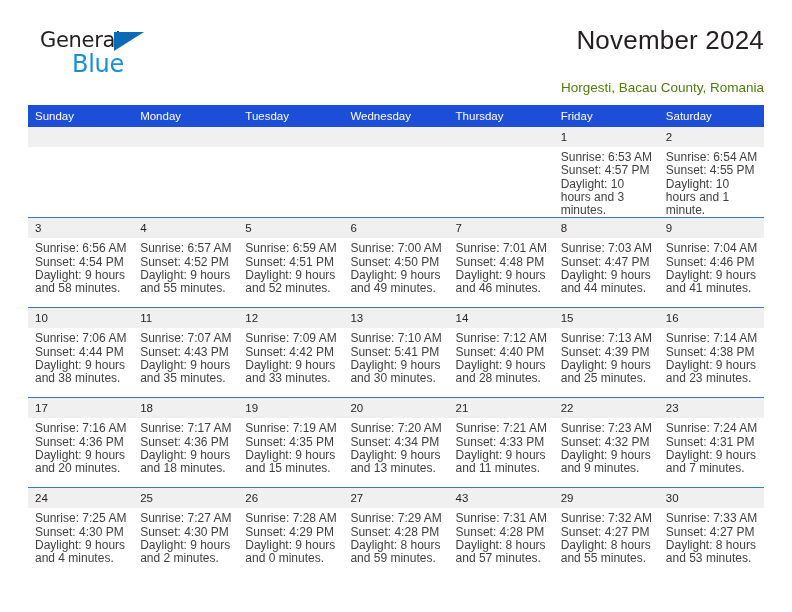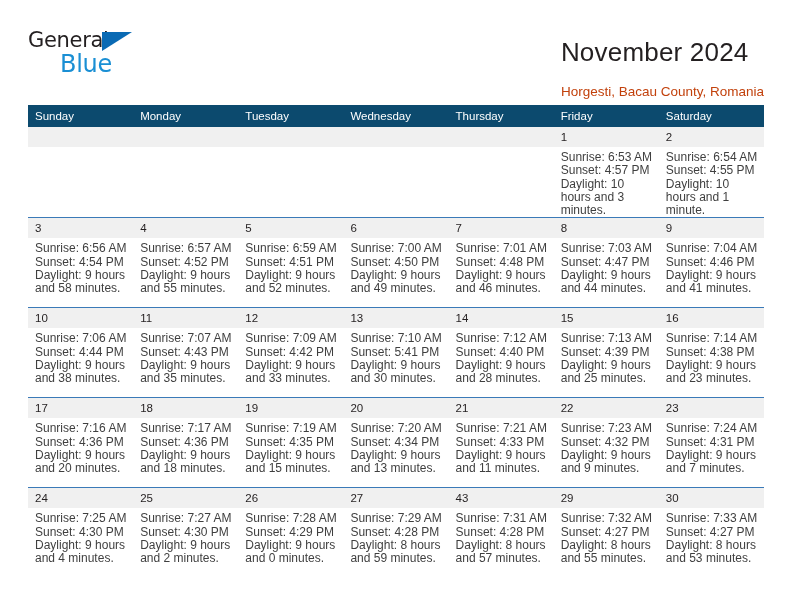--- a/index.html
+++ b/index.html
@@ -24,21 +24,21 @@
   
   .header {
     position: absolute;
     left: 28px;
     top: 26px;
     width: 736px;
     height: 72px;
   }
   .brand {
     position: absolute;
-    left: 0;
+    left: 12px;
     top: 4px;
     width: 130px;
     height: 52px;
   }
   .brand-general {
     position: absolute;
     left: 0;
     top: 0;
     font-size: 21px;
     letter-spacing: -0.3px;
@@ -64,48 +64,49 @@
     letter-spacing: -0.3px;
     color: #1a8fd4;
     font-family: "DejaVu Sans", sans-serif;
     font-weight: 400;
     line-height: 1;
   }
 
   .title-block {
     position: absolute;
     right: 0;
-    top: 12px;
+    top: 0;
+    text-align: right;
   }
   .cal-title {
     font-size: 26px;
     font-weight: 400;
     color: #231f20;
     line-height: 1.15;
     letter-spacing: 0.2px;
   }
   .cal-subtitle {
-    margin-top: 16px;
+    margin-top: 24px;
     font-size: 13.5px;
     font-weight: 400;
-    color: #c2410c;
+    color: #4d7c0f;
     line-height: 1.2;
   }
 
   
   .calendar {
     position: absolute;
     left: 28px;
     top: 105px;
     width: 736px;
     border-collapse: collapse;
     table-layout: fixed;
   }
   .calendar th {
-    background: #0c4a6e;
+    background: #1d4ed8;
     color: #ffffff;
     font-size: 11.5px;
     font-weight: 400;
     text-align: left;
     padding: 5px 0 5px 7px;
     height: 19px;
     box-sizing: border-box;
   }
   .calendar td {
     vertical-align: top;

